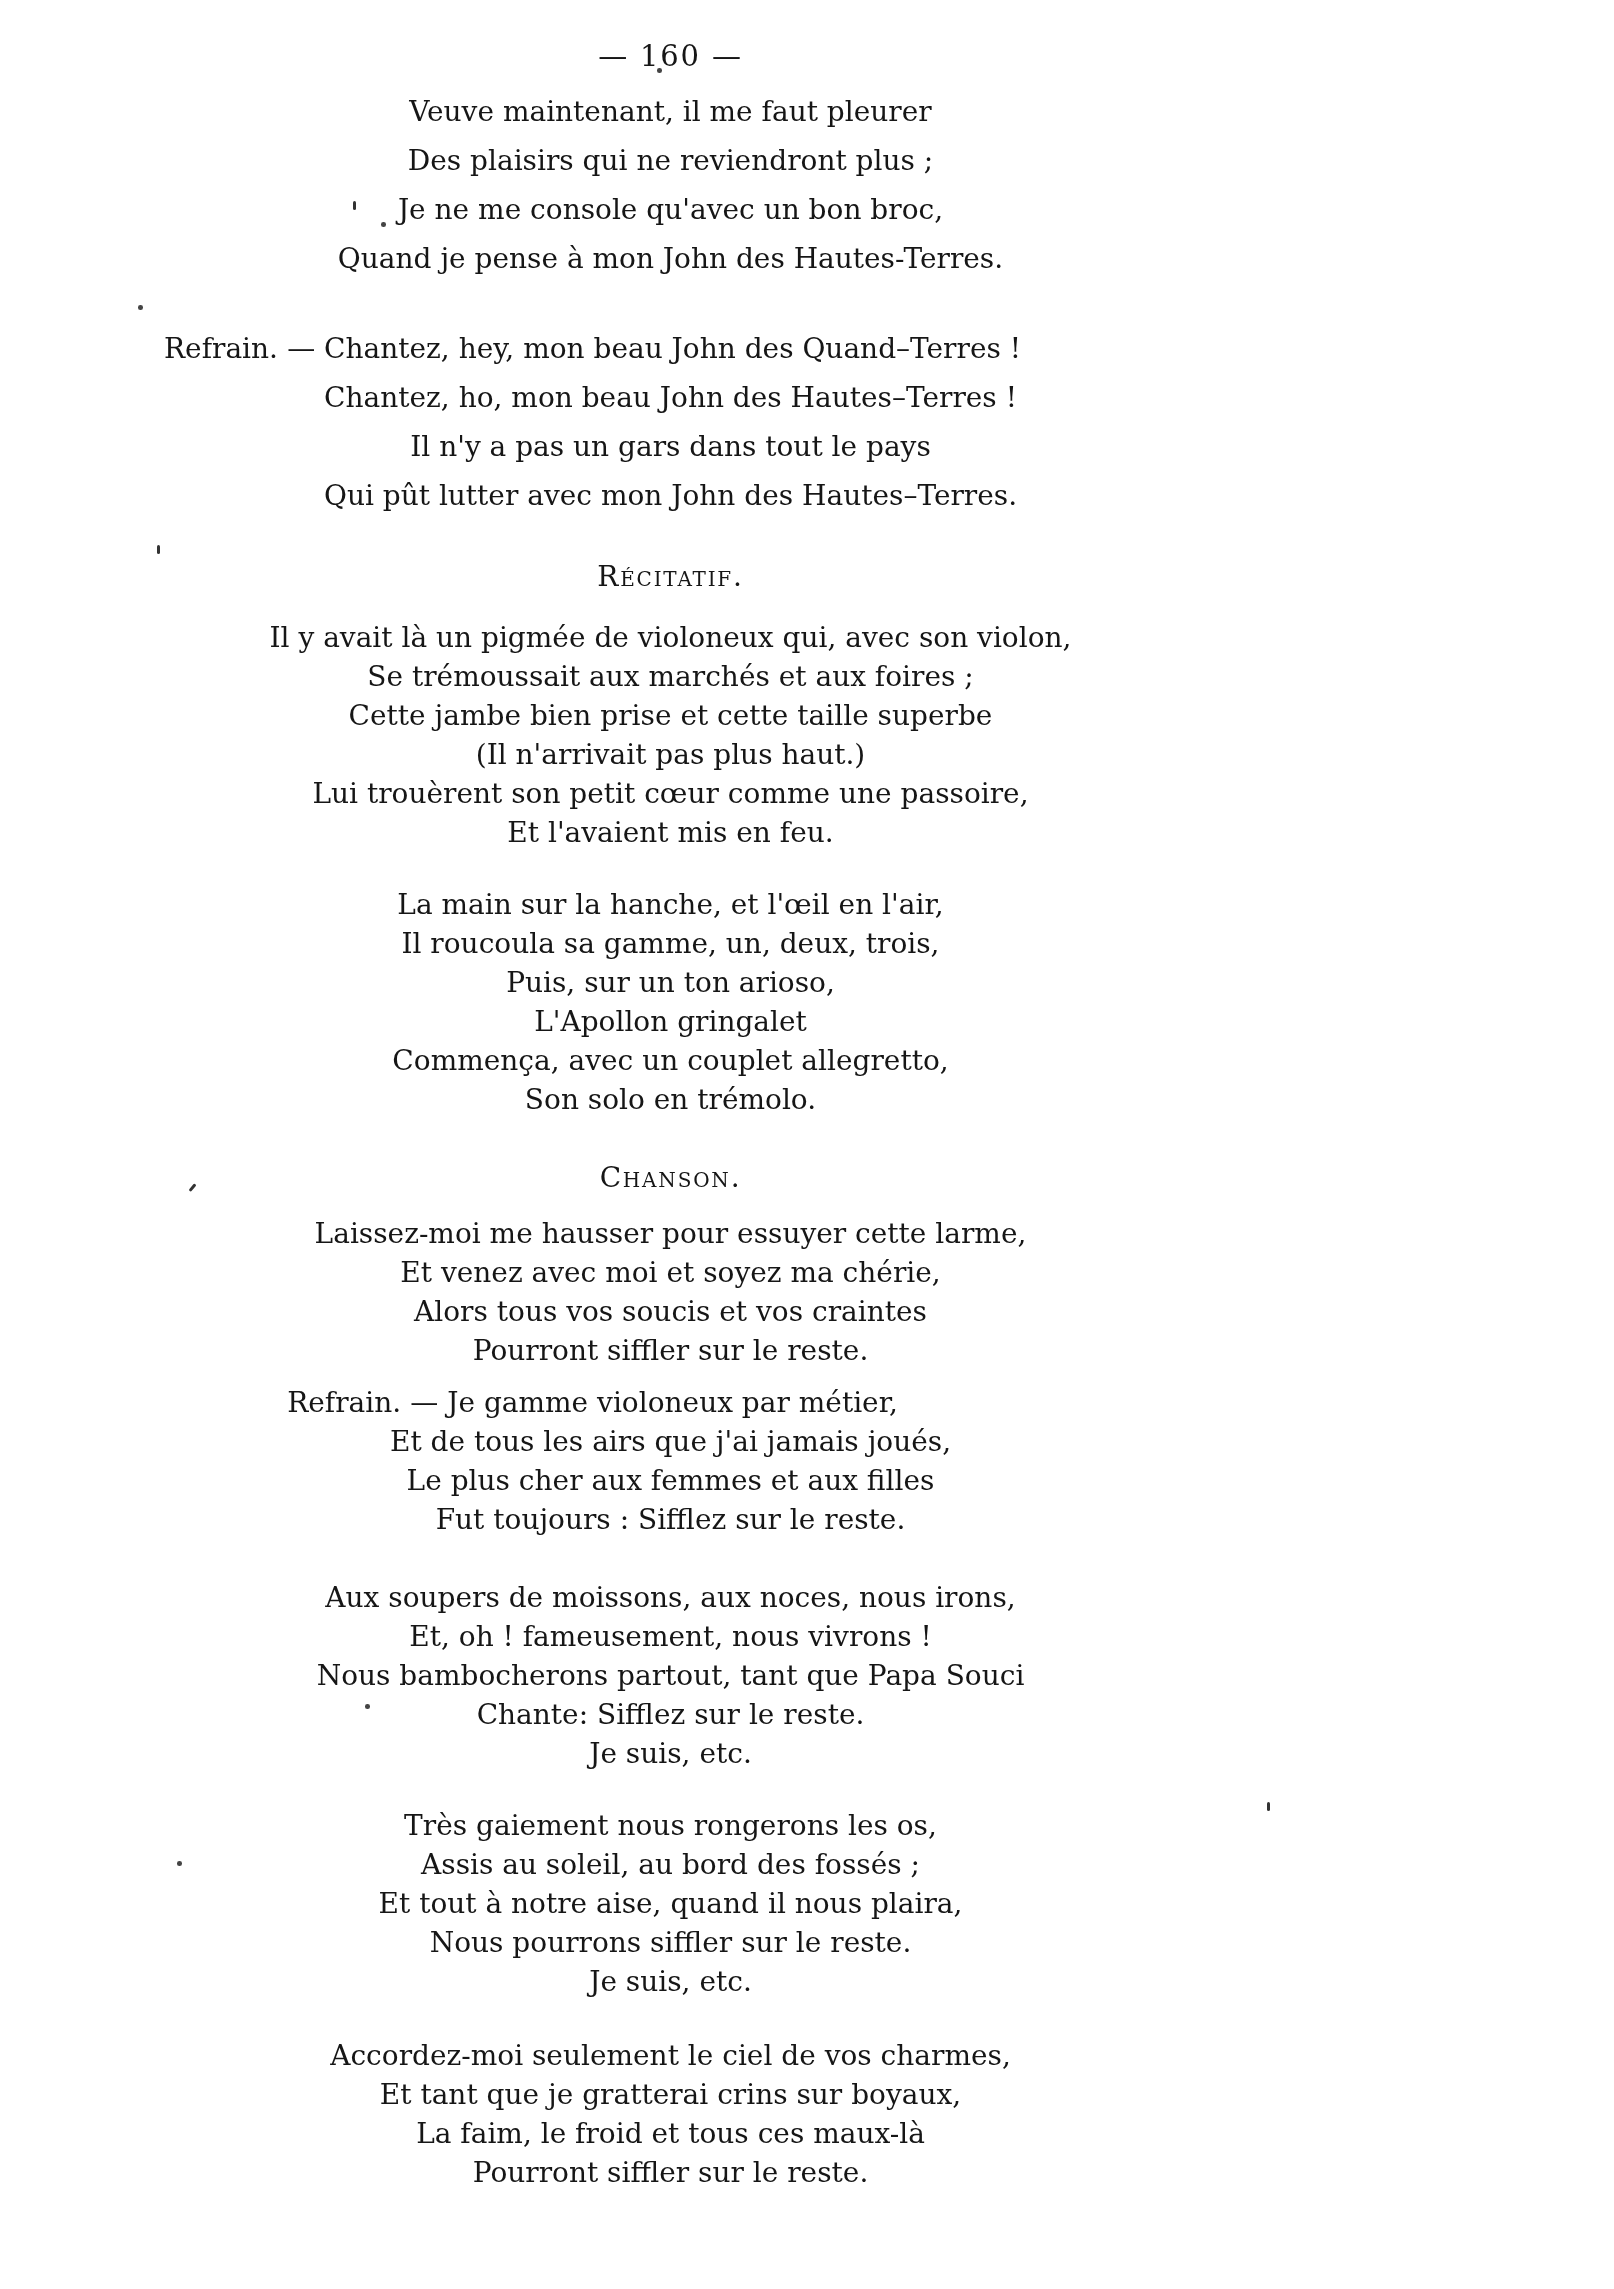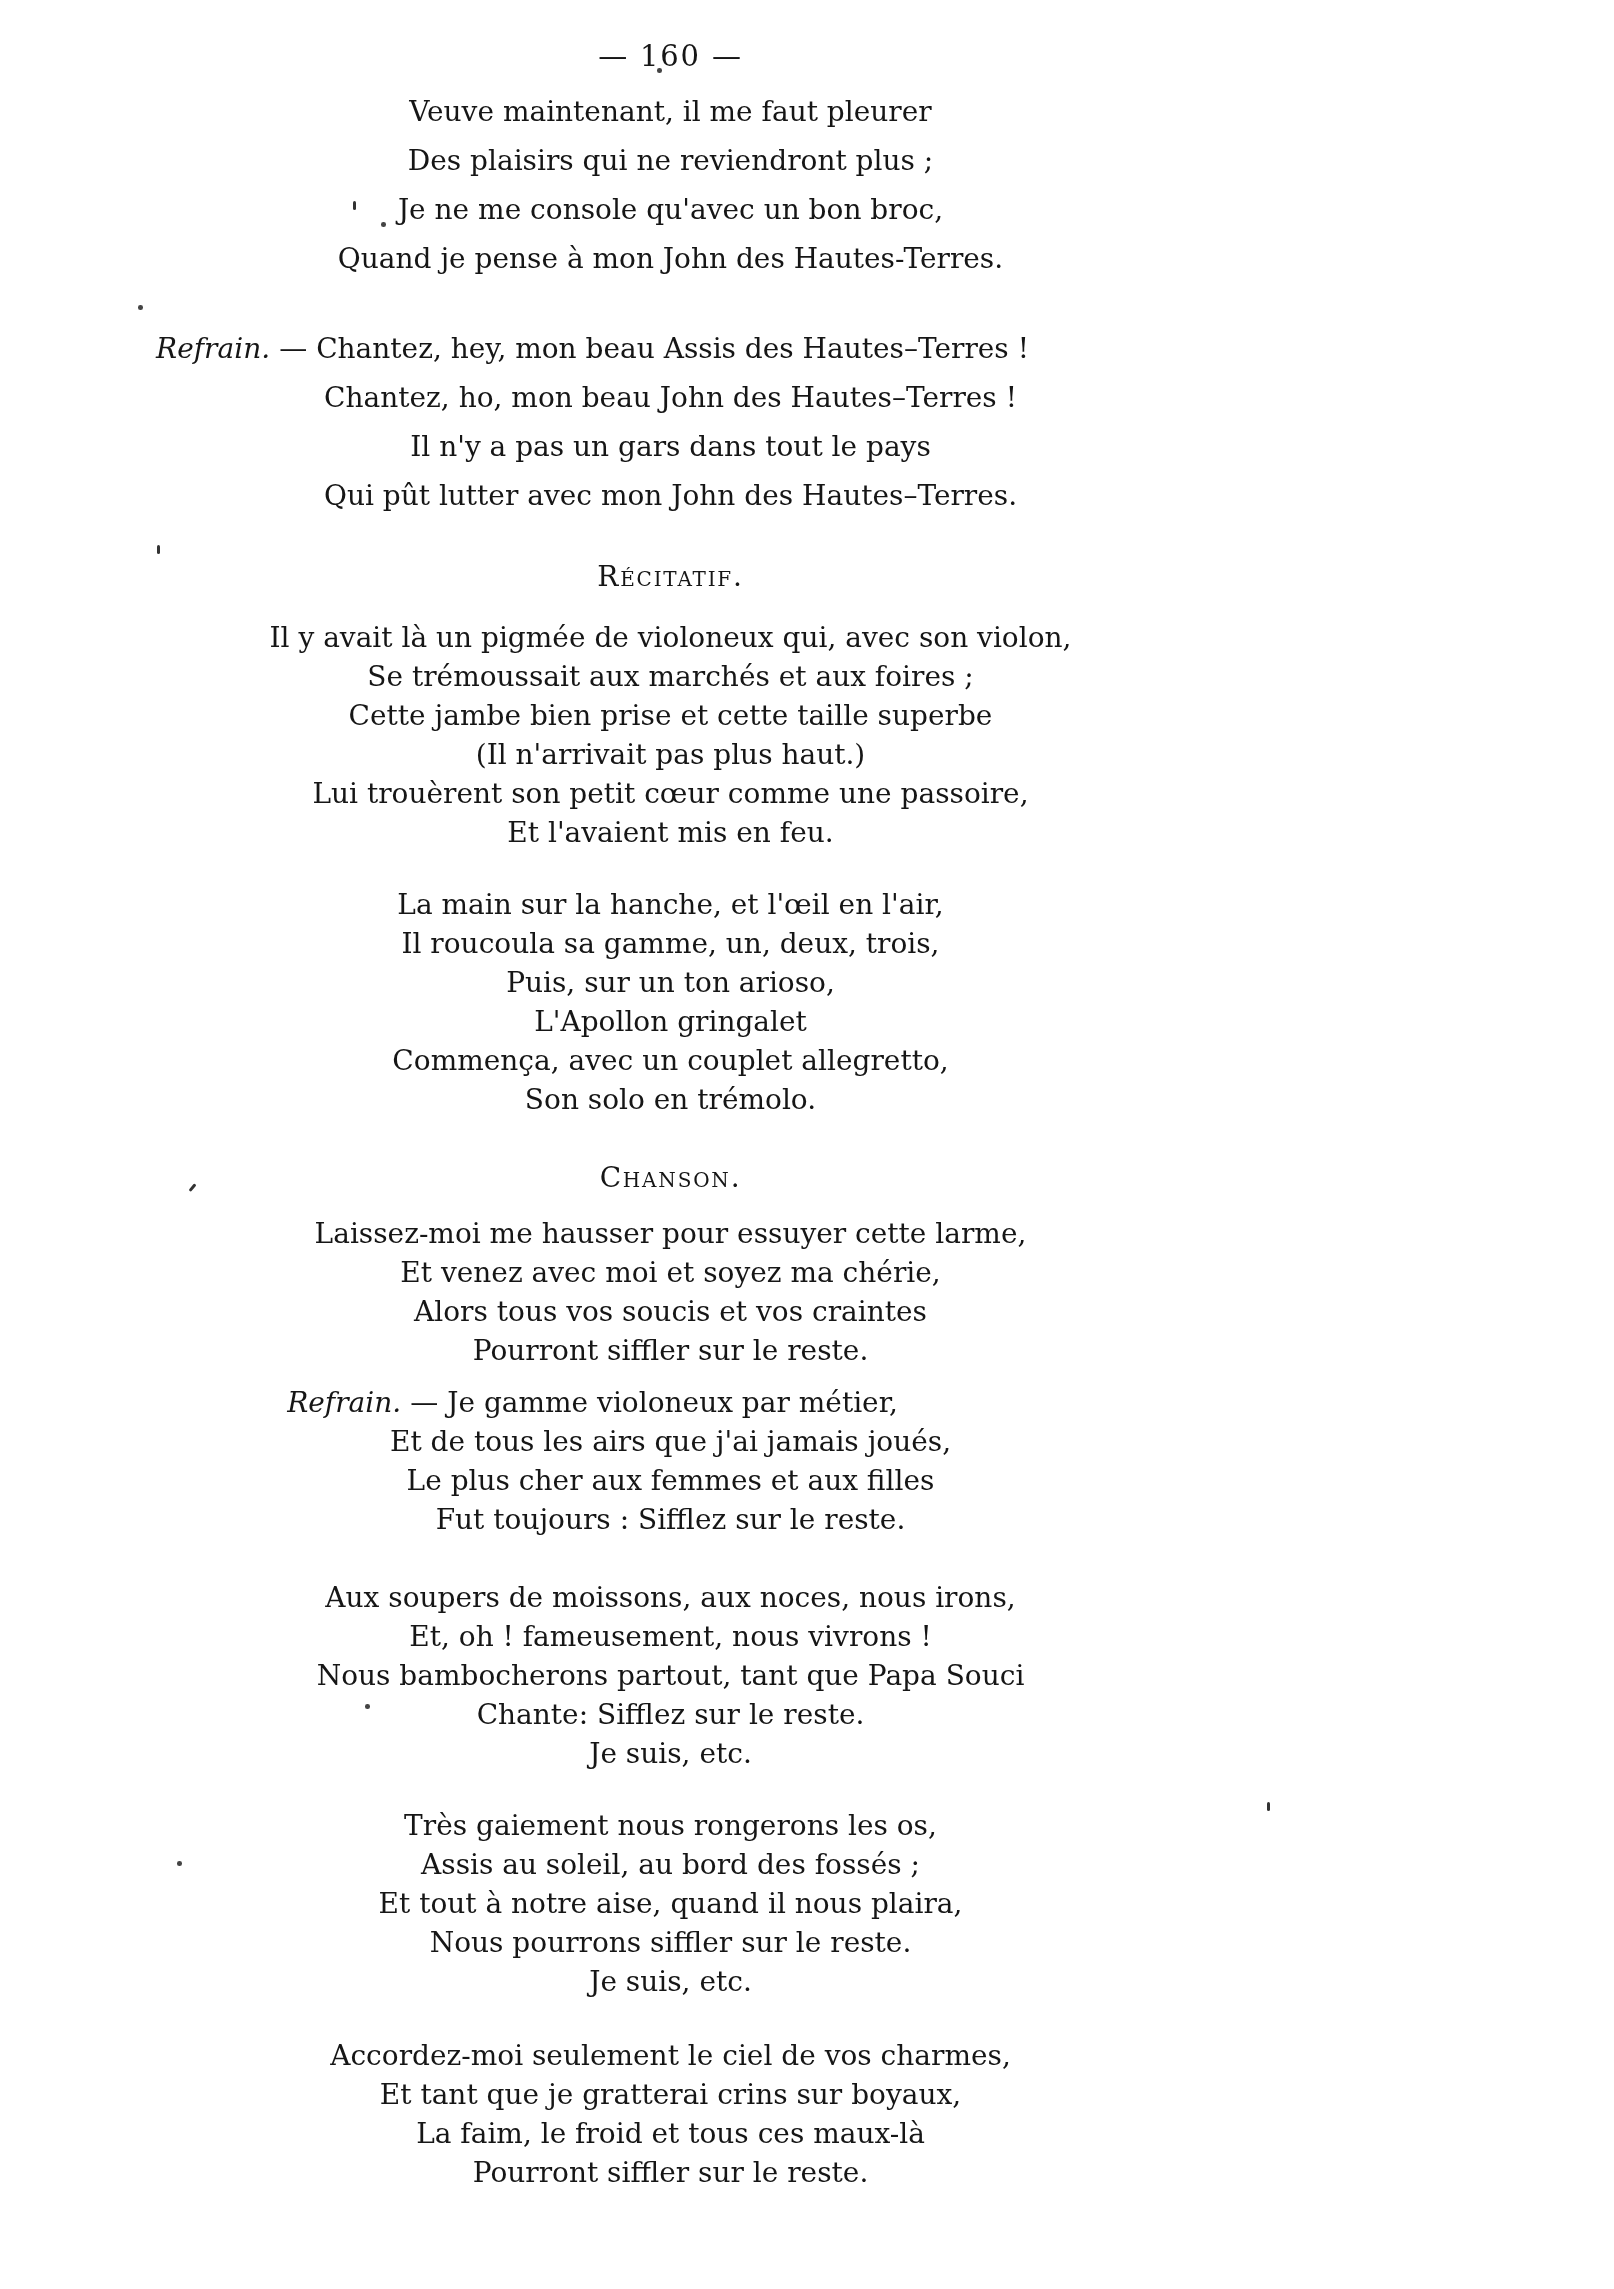--- a/index.html
+++ b/index.html
@@ -48,21 +48,20 @@
   .heading-chanson { margin-top: 39px; }
   .stanza-ch-1 { margin-top: 16.6px; }
   .stanza-ch-2 { margin-top: 39px; }
   .stanza-ch-3 { margin-top: 33px; }
   .stanza-ch-4 { margin-top: 35px; }
   .refrain-first {
     position: relative;
     left: -78px;             
   }
   .refrain-label {
-    font-style: italic;
     margin-right: 9.2px;
   }
   
   .speck {
     position: absolute;
     background: #444;
     border-radius: 50%;
   }
   .speck.dot  { width: 4.6px; height: 4.6px; }
   .speck.tick { width: 2.8px; height: 9.2px; border-radius: 1.8px; background: #333; }
@@ -91,21 +90,21 @@
 
     <section class="stanza-1">
       <div class="line">Veuve maintenant, il me faut pleurer</div>
       <div class="line">Des plaisirs qui ne reviendront plus ;</div>
       <div class="line">Je ne me console qu'avec un bon broc,</div>
       <div class="line">Quand je pense à mon John des Hautes-Terres.</div>
     </section>
 
     <section class="refrain-a">
       <div class="line refrain-first">
-        <span class="refrain-label">Refrain.</span><span>— Chantez, hey, mon beau Assis des Hautes–Terres !</span>
+        <span class="refrain-label">Refrain.</span><span>— Chantez, hey, mon beau John des Quand–Terres !</span>
       </div>
       <div class="line">Chantez, ho, mon beau John des Hautes–Terres !</div>
       <div class="line">Il n'y a pas un gars dans tout le pays</div>
       <div class="line">Qui pût lutter avec mon John des Hautes–Terres.</div>
     </section>
 
     <div class="heading heading-recitatif">Récitatif.</div>
 
     <section class="stanza stanza-recit-1">
       <div class="line">Il y avait là un pigmée de violoneux qui, avec son violon,</div>

